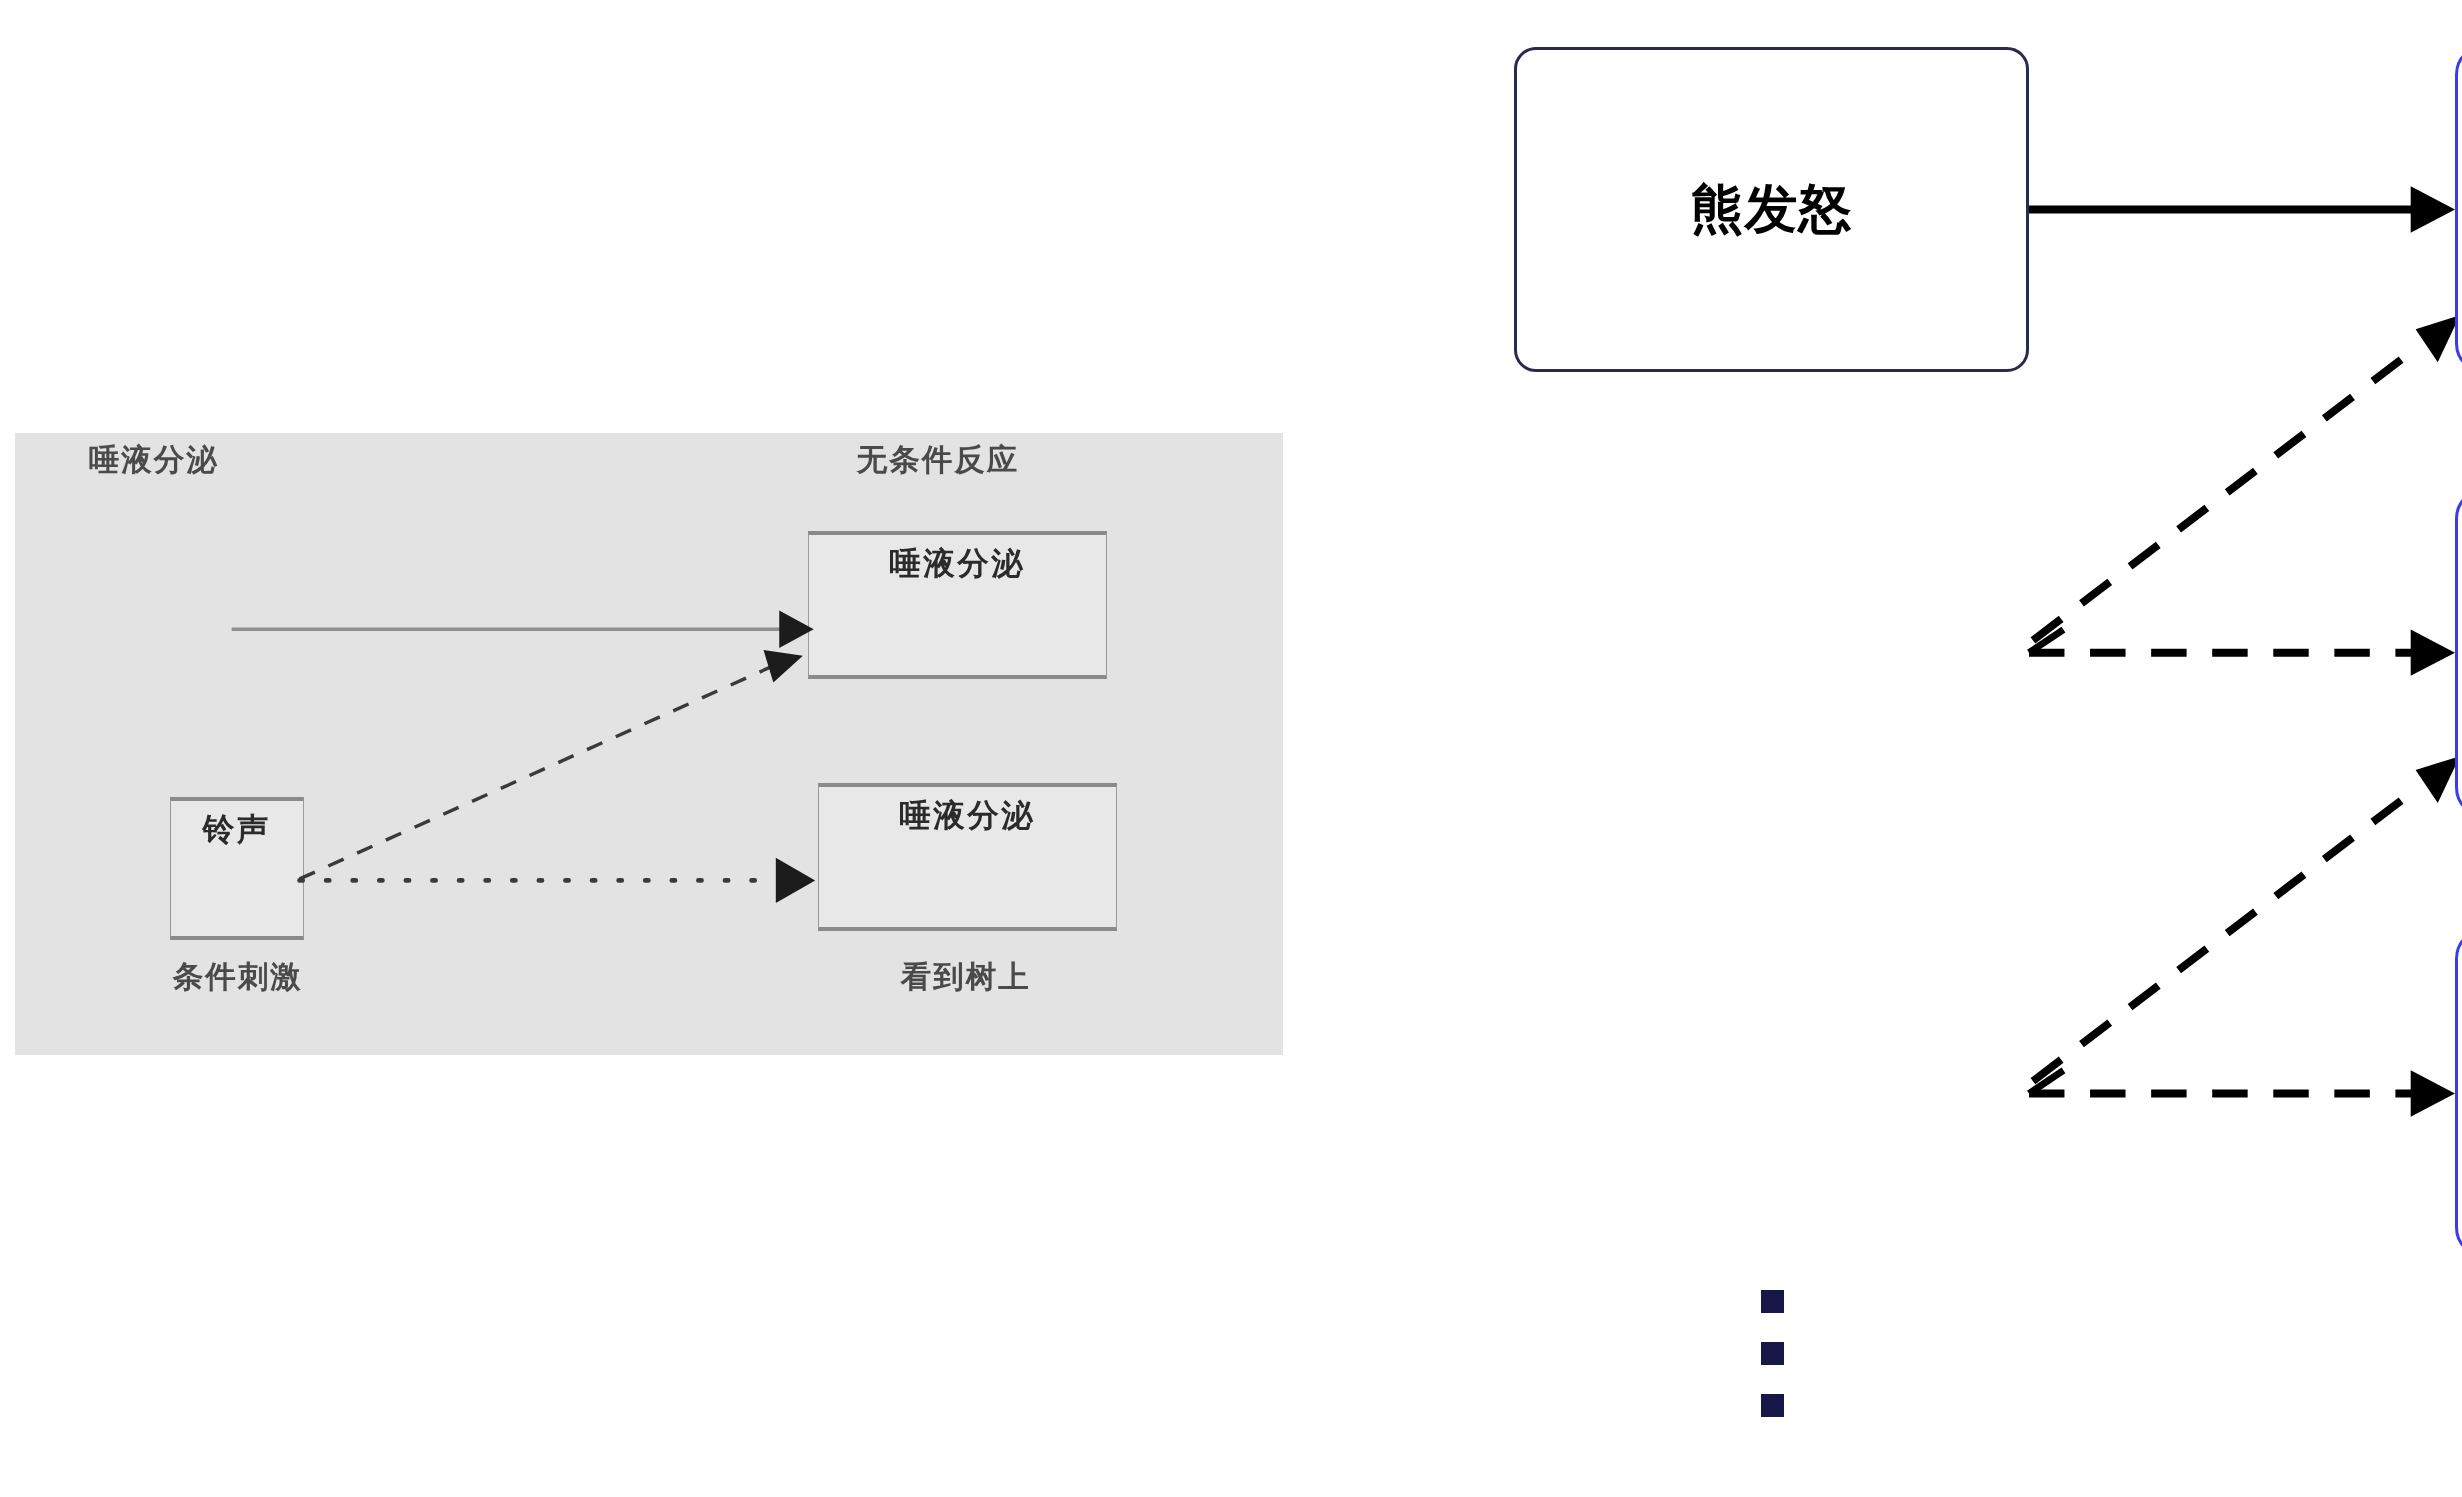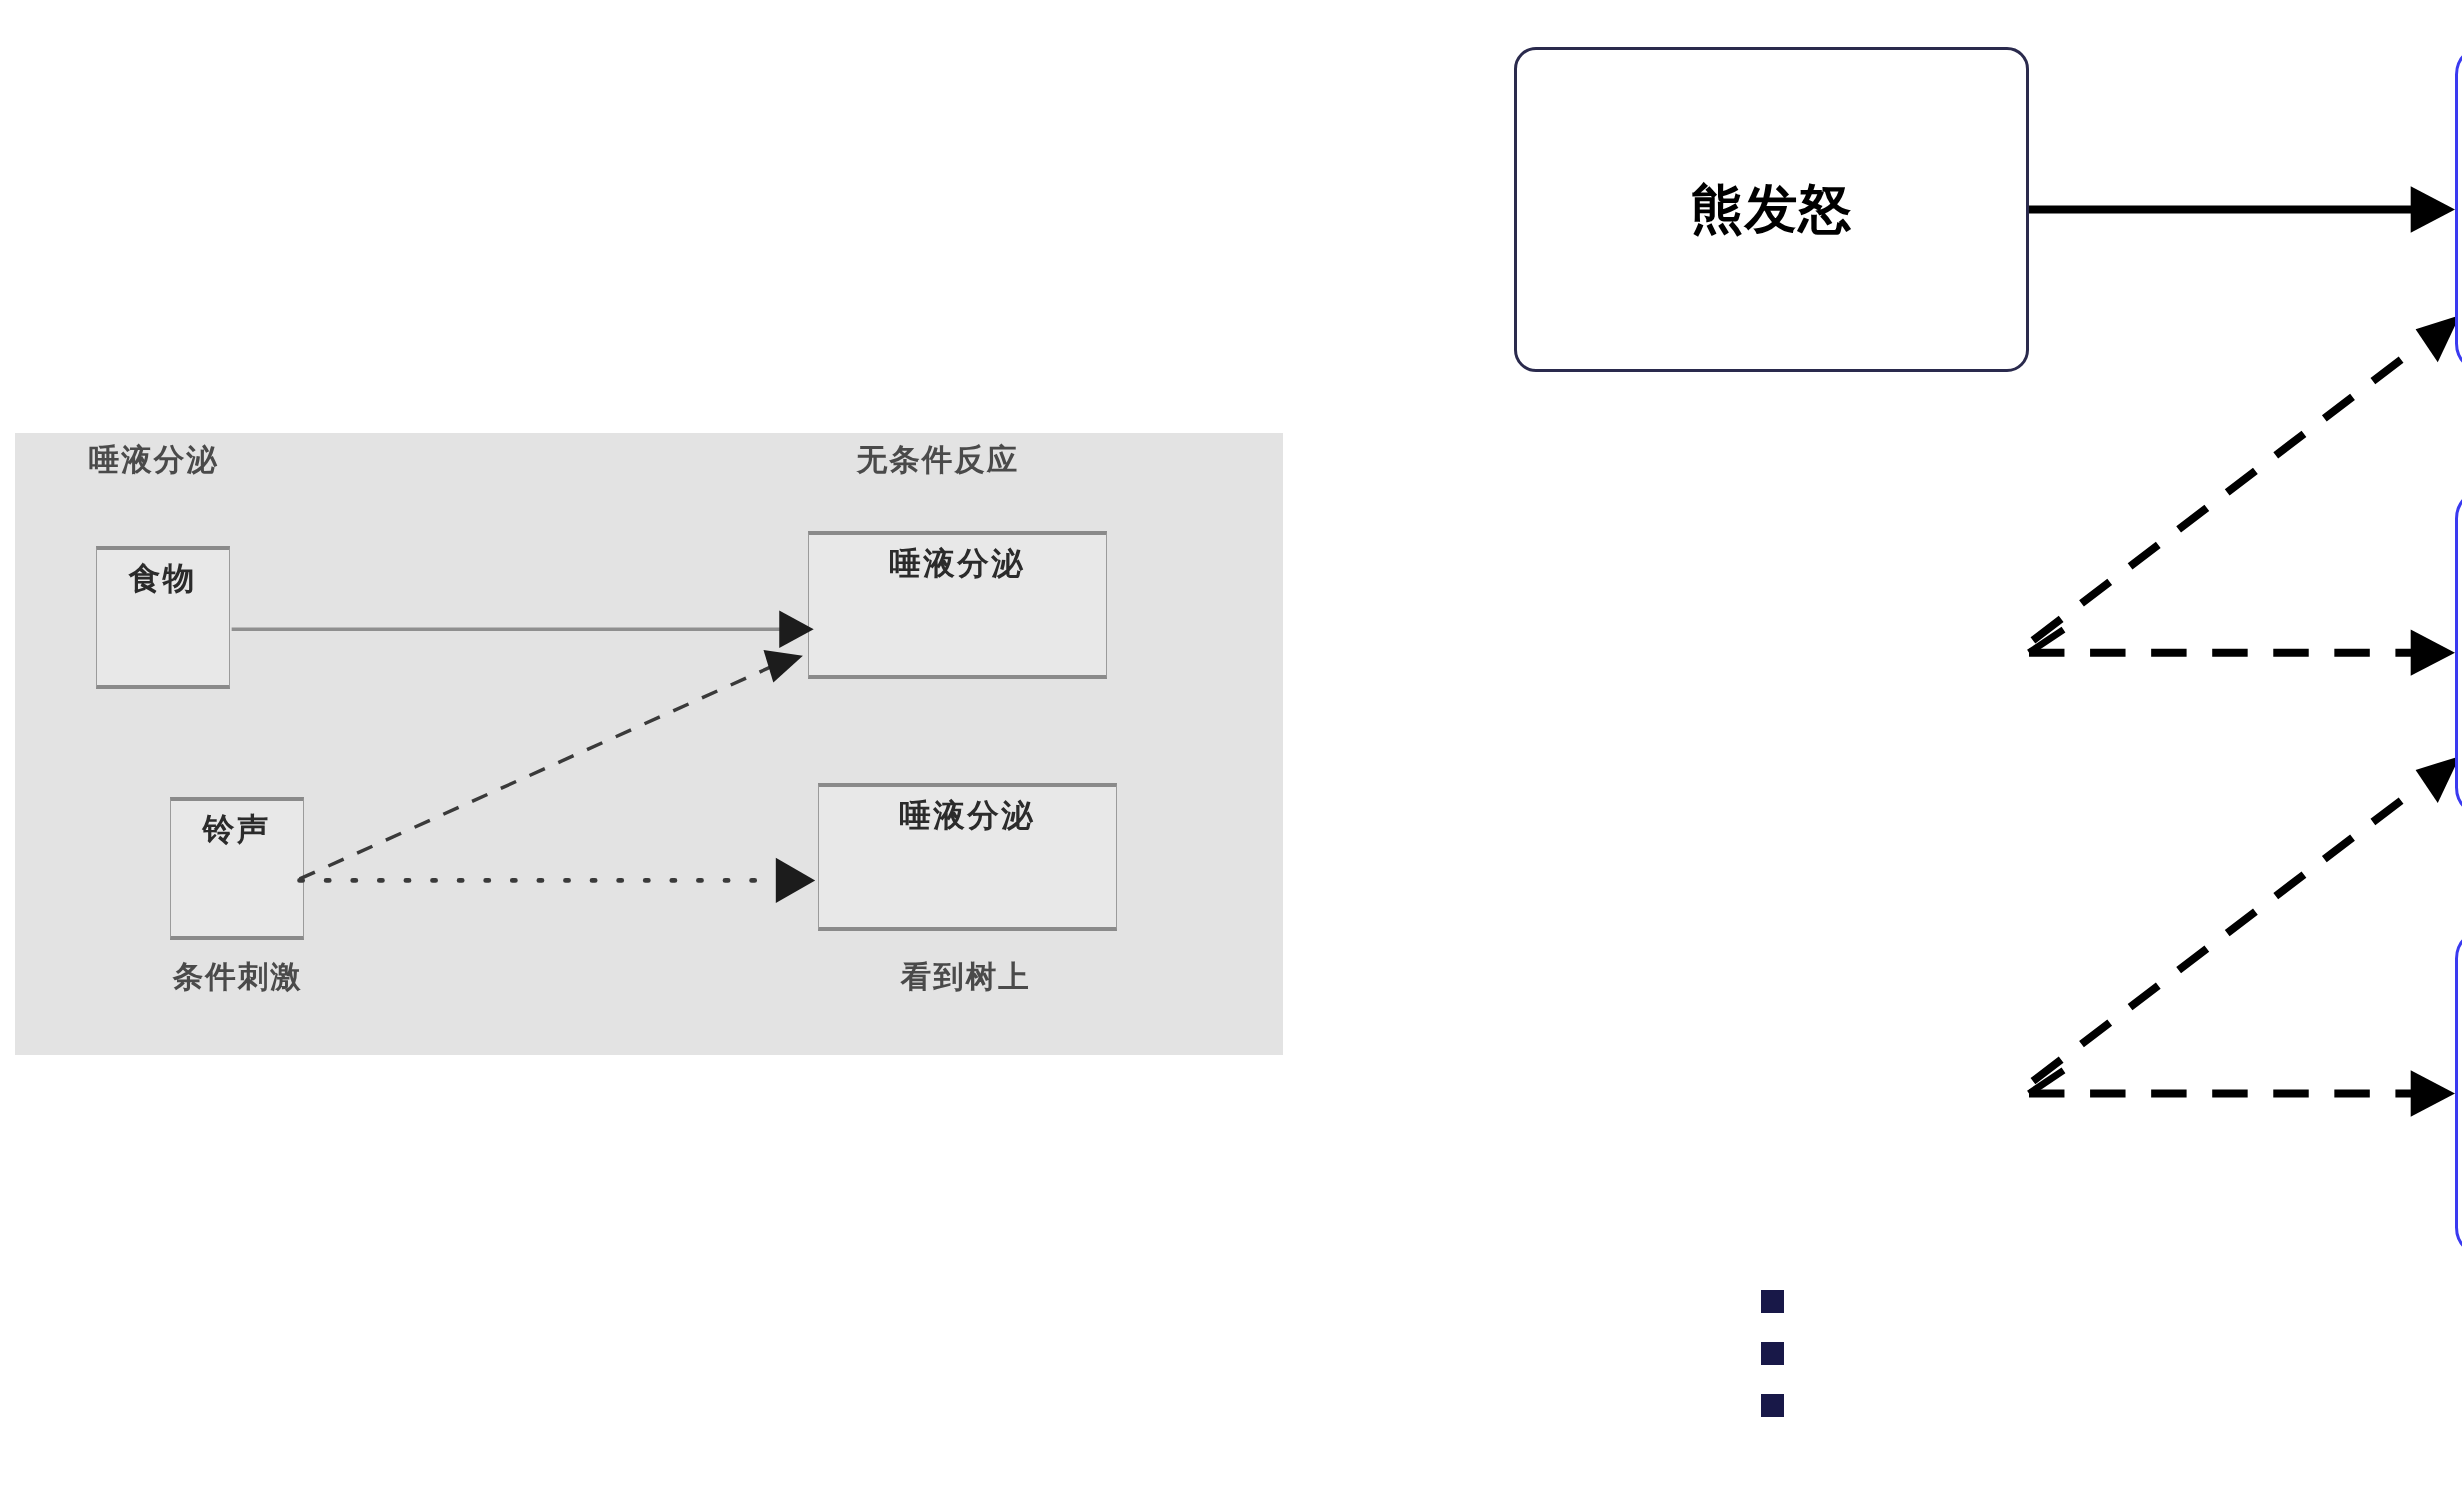--- a/index.html
+++ b/index.html
@@ -78,23 +78,20 @@
 </head>
 <body>
 
 <div id="cc-panel">
 
   <div class="cc-caption" id="cc-us-label">唾液分泌</div>
   <div class="cc-caption" id="cc-ur-label">无条件反应</div>
   <div class="cc-caption" id="cc-cs-label">条件刺激</div>
   <div class="cc-caption" id="cc-cr-label">看到树上</div>
 
-  <div class="cc-box" id="cc-box-food">
-    <span>食物</span>
-  </div>
   <div class="cc-box" id="cc-box-bell">
     <span>铃声</span>
   </div>
   <div class="cc-box" id="cc-box-sal1">
     <span>唾液分泌</span>
   </div>
   <div class="cc-box" id="cc-box-sal2">
     <span>唾液分泌</span>
   </div>
 

